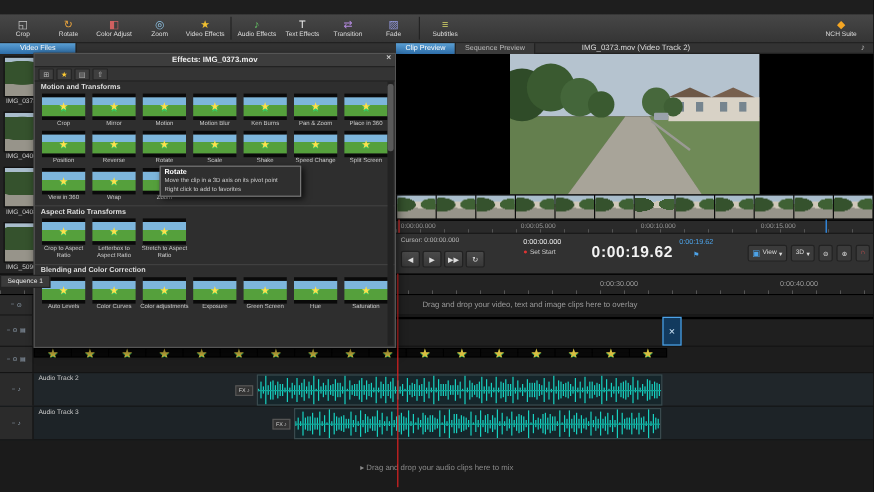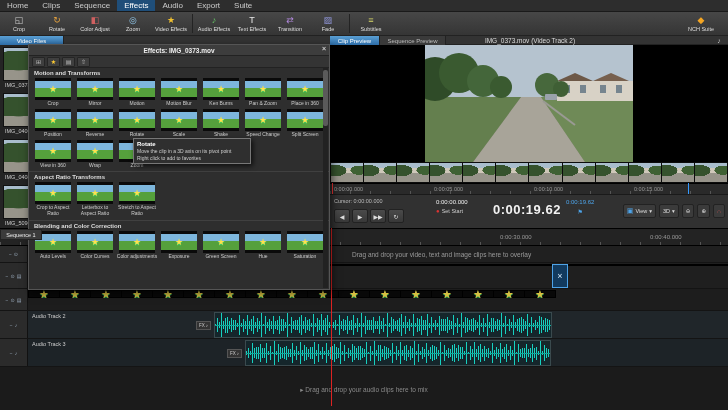--- a/index.html
+++ b/index.html
@@ -122,29 +122,20 @@
   
   .fx-tip{position:absolute;left:133px;top:138px;width:118px;background:#2f2f2f;border:1px solid #777;box-shadow:2px 2px 5px rgba(0,0,0,.7);padding:2px 3px;z-index:30;}
   .fx-tip .t{font-size:6px;font-weight:bold;color:#fff;}
   .fx-tip .b{font-size:5px;color:#ccc;line-height:1.2;margin-top:1px;}
 </style>
 </head>
 <body>
 
 <div class="app">
 
-  <div class="menubar">
-    <div class="menu-item">Home</div>
-    <div class="menu-item">Clips</div>
-    <div class="menu-item">Sequence</div>
-    <div class="menu-item active">Effects</div>
-    <div class="menu-item">Audio</div>
-    <div class="menu-item">Export</div>
-    <div class="menu-item">Suite</div>
-  </div>
 
   <div class="toolbar">
     <div class="tb-btn">
         <span class="tb-icon c1">◱</span>
         <span class="tb-label">Crop</span>
       </div>
     <div class="tb-btn">
         <span class="tb-icon c2">↻</span>
         <span class="tb-label">Rotate</span>
       </div>

